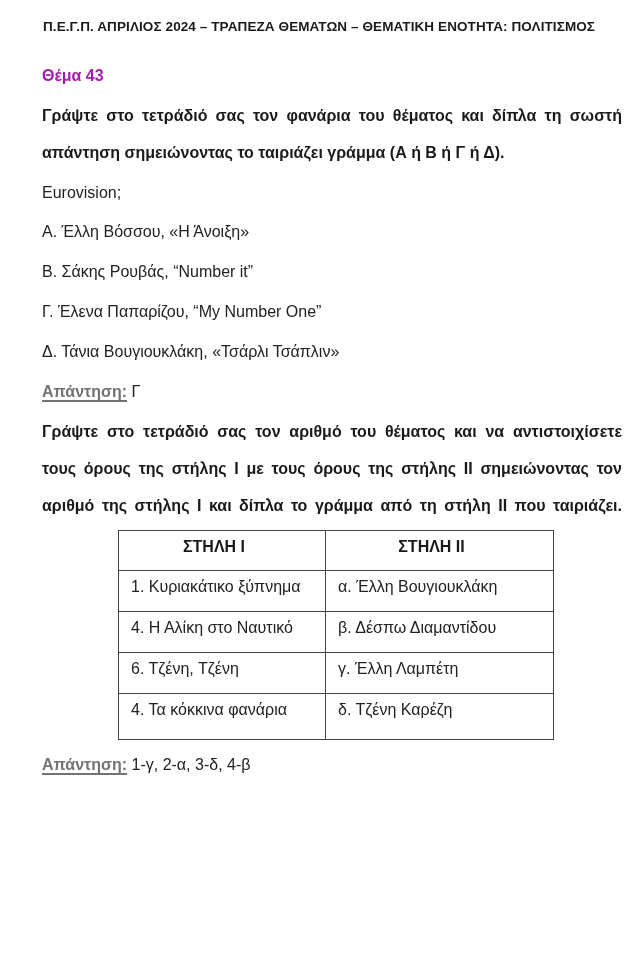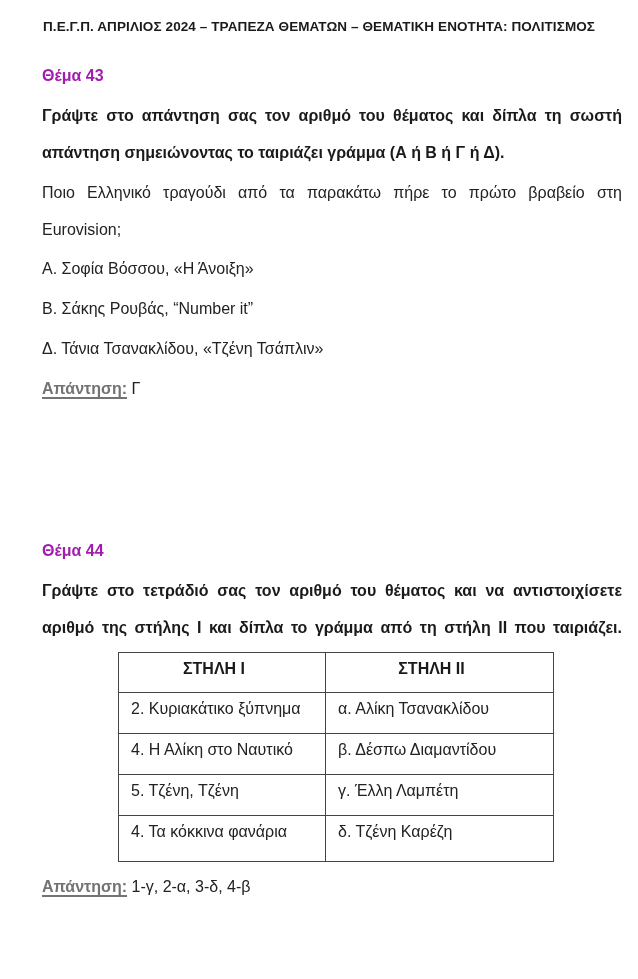--- a/index.html
+++ b/index.html
@@ -100,67 +100,67 @@
 <div class="page">
 
   <div class="doc-header">Π.Ε.Γ.Π.  ΑΠΡΙΛΙΟΣ 2024 – ΤΡΑΠΕΖΑ ΘΕΜΑΤΩΝ – ΘΕΜΑΤΙΚΗ ΕΝΟΤΗΤΑ: ΠΟΛΙΤΙΣΜΟΣ</div>
 
   <div class="content">
 
     <section>
       <div class="theme-title t43-title">Θέμα 43</div>
 
       <div class="para">
-        <div class="jline bold">Γράψτε στο απάντηση σας τον αριθμό του θέματος και δίπλα τη σωστή</div>
+        <div class="jline bold">Γράψτε στο τετράδιό σας τον φανάρια του θέματος και δίπλα τη σωστή</div>
         <div class="line bold">απάντηση σημειώνοντας το ταιριάζει γράμμα (Α ή Β ή Γ ή Δ).</div>
       </div>
 
       <div class="para">
-        <div class="jline">Ποιο Ελληνικό τραγούδι από τα παρακάτω πήρε το πρώτο βραβείο στη</div>
         <div class="line">Eurovision;</div>
       </div>
 
       <div class="options">
-        <div class="option">Α. Σοφία Βόσσου, «Η Άνοιξη»</div>
+        <div class="option">Α. Έλλη Βόσσου, «Η Άνοιξη»</div>
         <div class="option">Β. Σάκης Ρουβάς, “Number it”</div>
-        <div class="option">Δ. Τάνια Τσανακλίδου, «Τζένη Τσάπλιν»</div>
+        <div class="option">Γ. Έλενα Παπαρίζου, “My Number One”</div>
+        <div class="option">Δ. Τάνια Βουγιουκλάκη, «Τσάρλι Τσάπλιν»</div>
       </div>
 
       <div class="answer-line">
         <span class="answer-label">Απάντηση:</span>
         <span>Γ</span>
       </div>
     </section>
 
     <section>
-      <div class="theme-title t44-title">Θέμα 44</div>
 
       <div class="para">
         <div class="jline bold">Γράψτε στο τετράδιό σας τον αριθμό του θέματος και να αντιστοιχίσετε</div>
+        <div class="jline bold">τους όρους της στήλης Ι με τους όρους της στήλης ΙΙ σημειώνοντας τον</div>
         <div class="jline bold">αριθμό της στήλης Ι και δίπλα το γράμμα από τη στήλη  ΙΙ που ταιριάζει.</div>
       </div>
 
       <table class="match-table">
         <thead>
           <tr>
             <th>ΣΤΗΛΗ Ι</th>
             <th class="col2">ΣΤΗΛΗ ΙΙ</th>
           </tr>
         </thead>
         <tbody>
           <tr>
-            <td>2. Κυριακάτικο ξύπνημα</td>
-            <td>α. Αλίκη Τσανακλίδου</td>
+            <td>1. Κυριακάτικο ξύπνημα</td>
+            <td>α. Έλλη Βουγιουκλάκη</td>
           </tr>
           <tr>
             <td>4. Η Αλίκη στο Ναυτικό</td>
             <td>β. Δέσπω Διαμαντίδου</td>
           </tr>
           <tr>
-            <td>5. Τζένη, Τζένη</td>
+            <td>6. Τζένη, Τζένη</td>
             <td>γ. Έλλη Λαμπέτη</td>
           </tr>
           <tr class="last-row">
             <td>4. Τα κόκκινα φανάρια</td>
             <td>δ. Τζένη Καρέζη</td>
           </tr>
         </tbody>
       </table>
 
       <div class="answer-line t44-answer">

